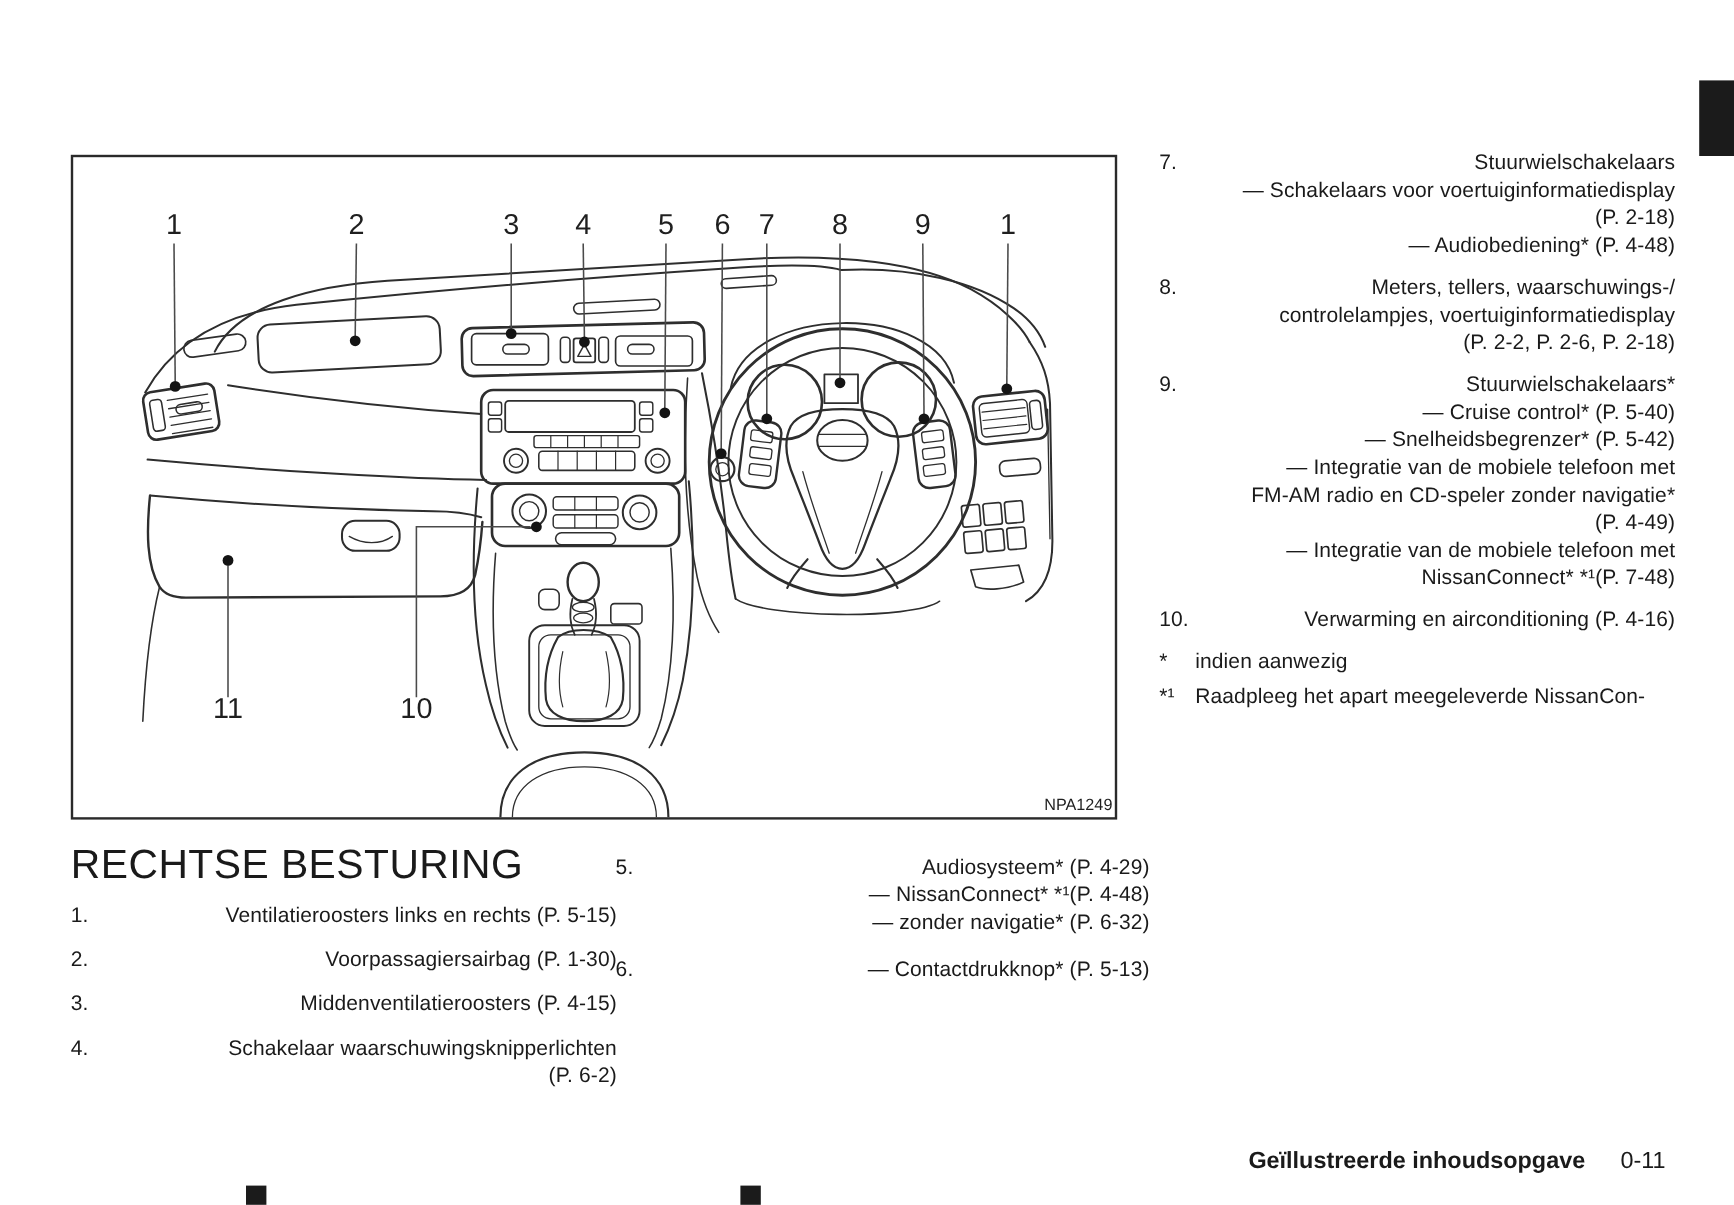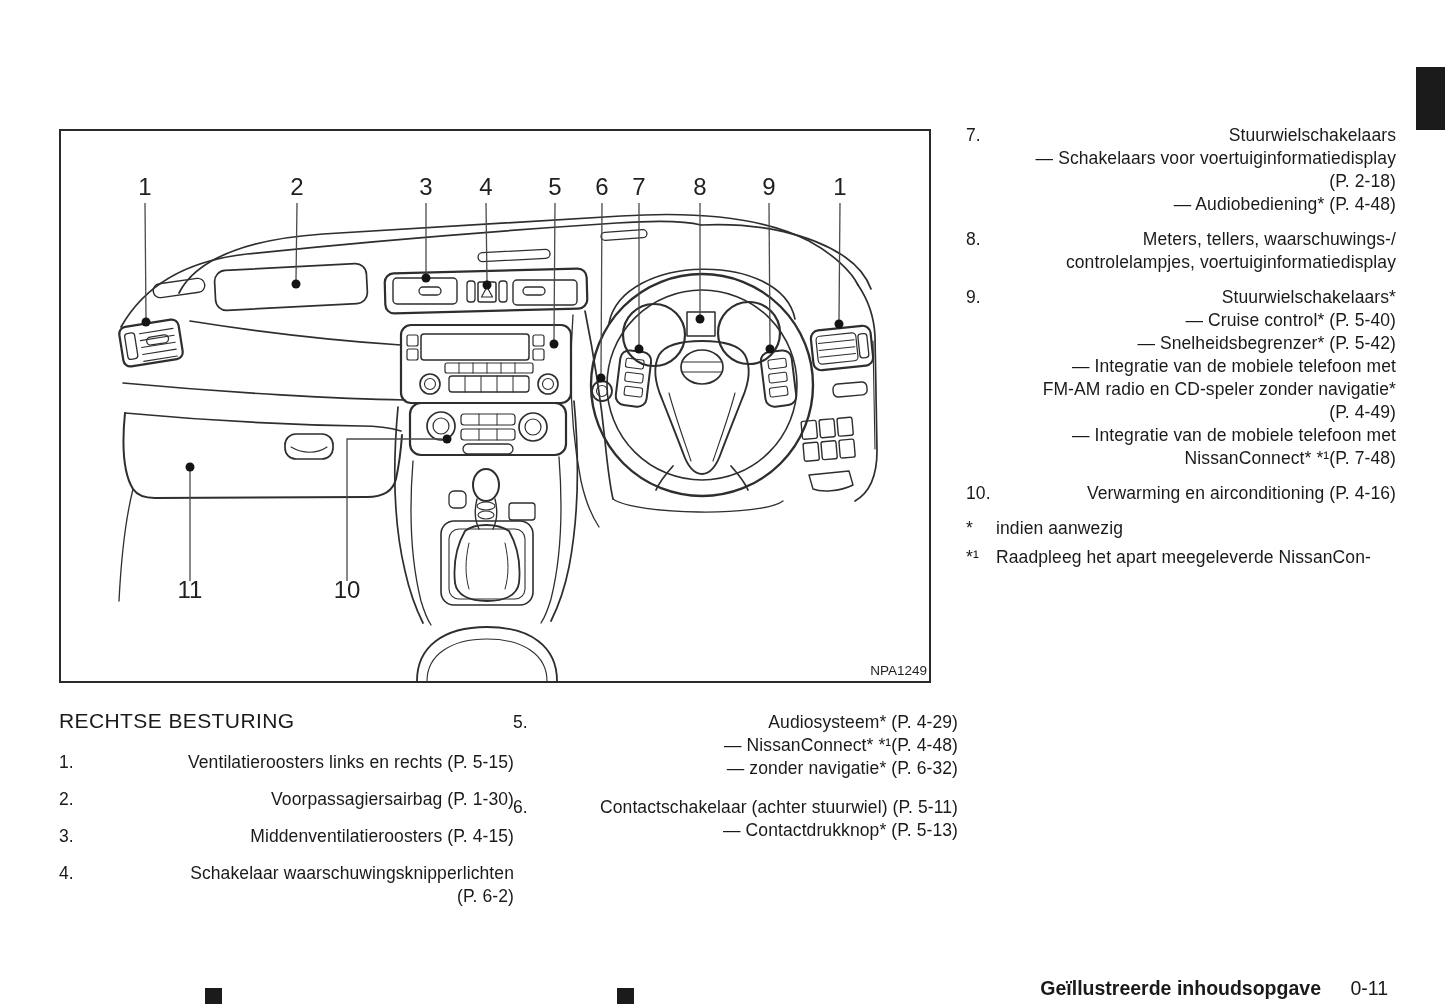--- a/index.html
+++ b/index.html
@@ -17,34 +17,34 @@
   svg text{font-family:"Liberation Sans","DejaVu Sans",sans-serif;fill:#1f1f1f;}
   .callout-num{font-size:24px;}
   .fig-code{font-size:13.5px;}
 
   .col{position:absolute;font-size:17.5px;line-height:23px;letter-spacing:.1px;}
   .col-right{left:966px;top:124px;width:430px;}
   .col-left{left:59px;top:706px;width:455px;}
   .col-mid{left:513px;top:711px;width:445px;}
 
   .section-heading{
-    font-size:21px;font-weight:400;letter-spacing:.4px;
+    font-size:34px;font-weight:400;letter-spacing:.4px;
     margin:0 0 15px 0;line-height:30px;
   }
   .item{display:flex;margin-bottom:12px;}
   .col-left .item{margin-bottom:14px;}
   .col-mid .item{margin-bottom:16px;}
   .item .num{flex:0 0 37px;}
   .item .body{flex:1;text-align:right;}
   .line{display:block;}
   .footnote{display:flex;margin-bottom:6px;}
   .footnote .marker{flex:0 0 30px;}
 
   .page-footer{
-    position:absolute;right:57px;top:976px;text-align:left;
+    position:absolute;right:57px;top:955px;text-align:left;
     font-size:19.5px;line-height:24px;white-space:nowrap;
   }
   .page-footer .section-name{font-weight:700;}
   .page-footer .page-num{font-weight:400;margin-left:24px;}
 
   .thumb-tab{position:absolute;right:0;top:67px;width:29px;height:63px;background:#1b1b1b;}
   .print-mark{position:absolute;background:#1b1b1b;width:17px;height:16px;top:988px;}
   .print-mark.m1{left:205px;}
   .print-mark.m2{left:617px;}
 </style>
@@ -253,20 +253,21 @@
       <span class="line">— Schakelaars voor voertuiginformatiedisplay</span>
       <span class="line">(P. 2-18)</span>
       <span class="line">— Audiobediening* (P. 4-48)</span>
     </span>
   </div>
   <div class="item">
     <span class="num">8.</span>
     <span class="body">
       <span class="line">Meters, tellers, waarschuwings-/</span>
       <span class="line">controlelampjes, voertuiginformatiedisplay</span>
+      <span class="line">(P. 2-2, P. 2-6, P. 2-18)</span>
     </span>
   </div>
   <div class="item">
     <span class="num">9.</span>
     <span class="body">
       <span class="line">Stuurwielschakelaars*</span>
       <span class="line">— Cruise control* (P. 5-40)</span>
       <span class="line">— Snelheidsbegrenzer* (P. 5-42)</span>
       <span class="line">— Integratie van de mobiele telefoon met</span>
       <span class="line">FM-AM radio en CD-speler zonder navigatie*</span>
@@ -329,21 +330,20 @@
     <span class="num">5.</span>
     <span class="body">
       <span class="line">Audiosysteem* (P. 4-29)</span>
       <span class="line">— NissanConnect* *¹(P. 4-48)</span>
       <span class="line">— zonder navigatie* (P. 6-32)</span>
     </span>
   </div>
   <div class="item">
     <span class="num">6.</span>
     <span class="body">
-      <span class="line">Contactschakelaar (achter stuurwiel) (P. 5-11)</span>
       <span class="line">— Contactdrukknop* (P. 5-13)</span>
     </span>
   </div>
 </div>
 
 <div class="page-footer">
   <span class="section-name">Geïllustreerde inhoudsopgave</span>
   <span class="page-num">0-11</span>
 </div>
 

